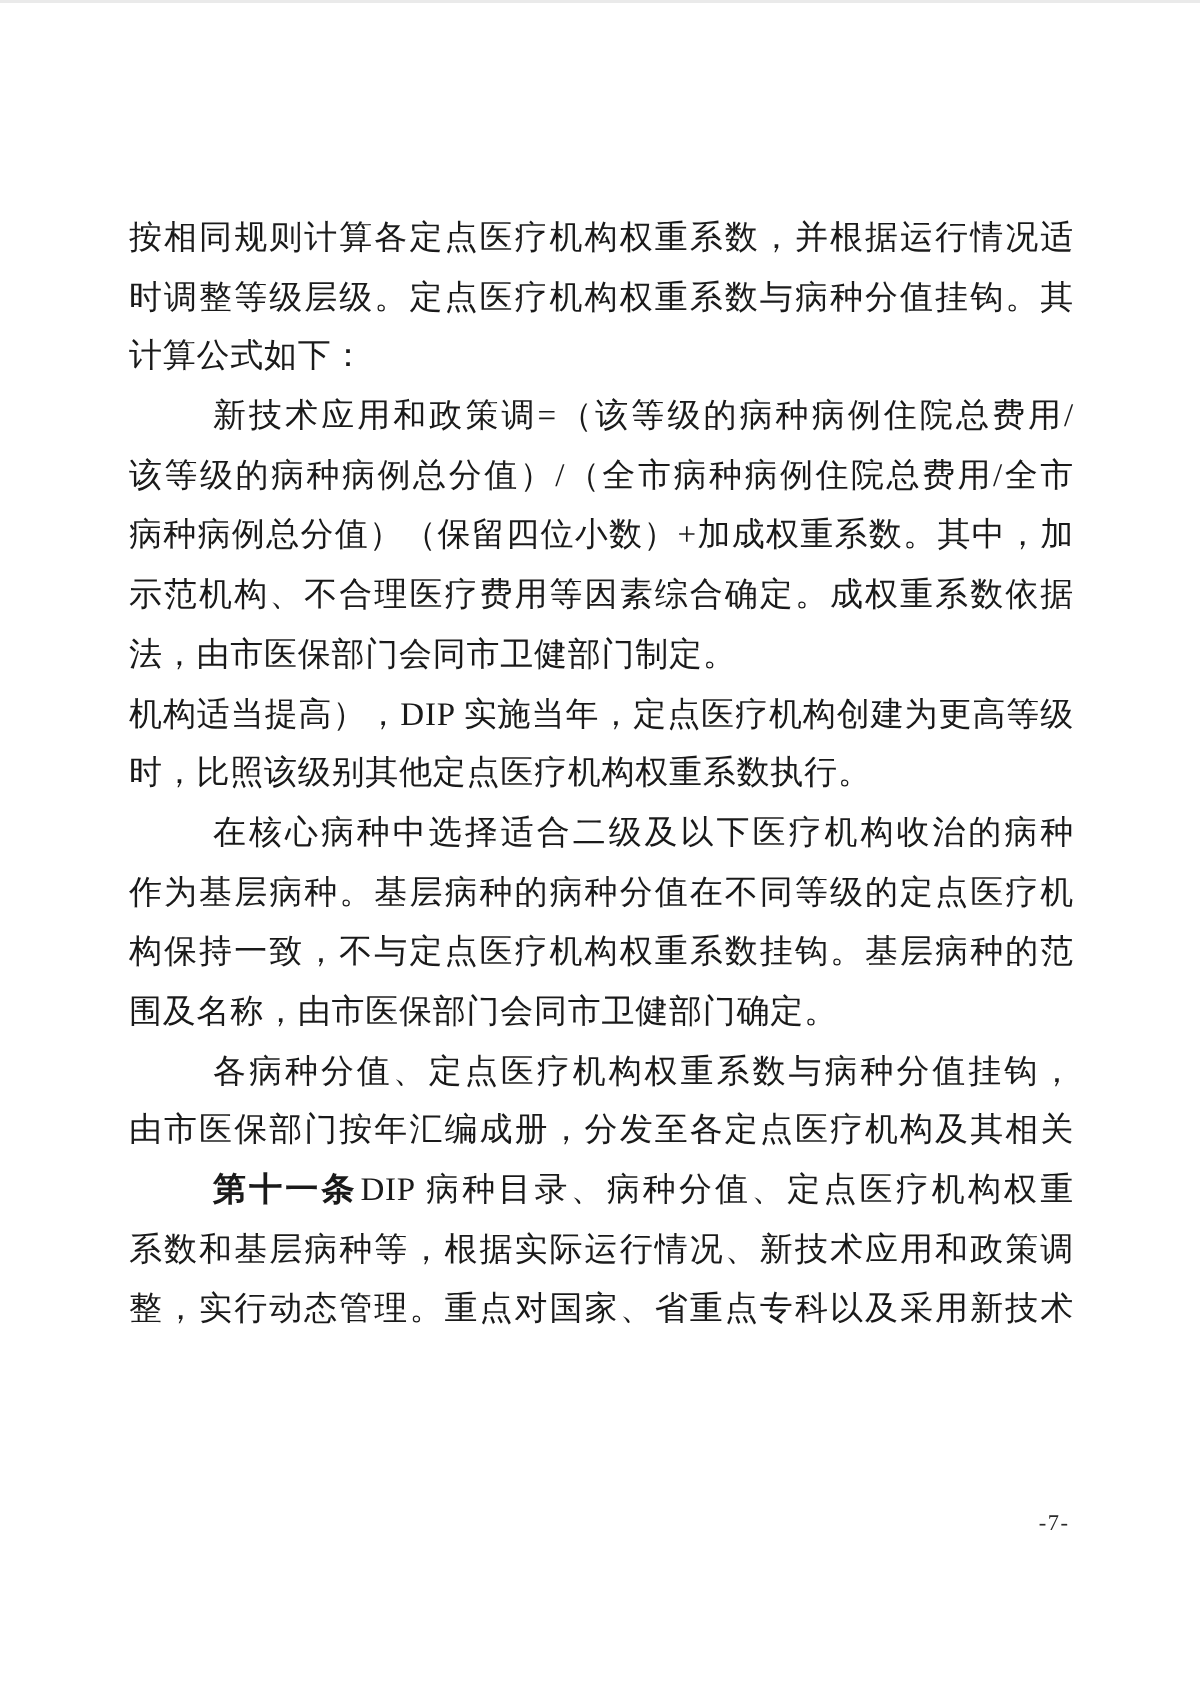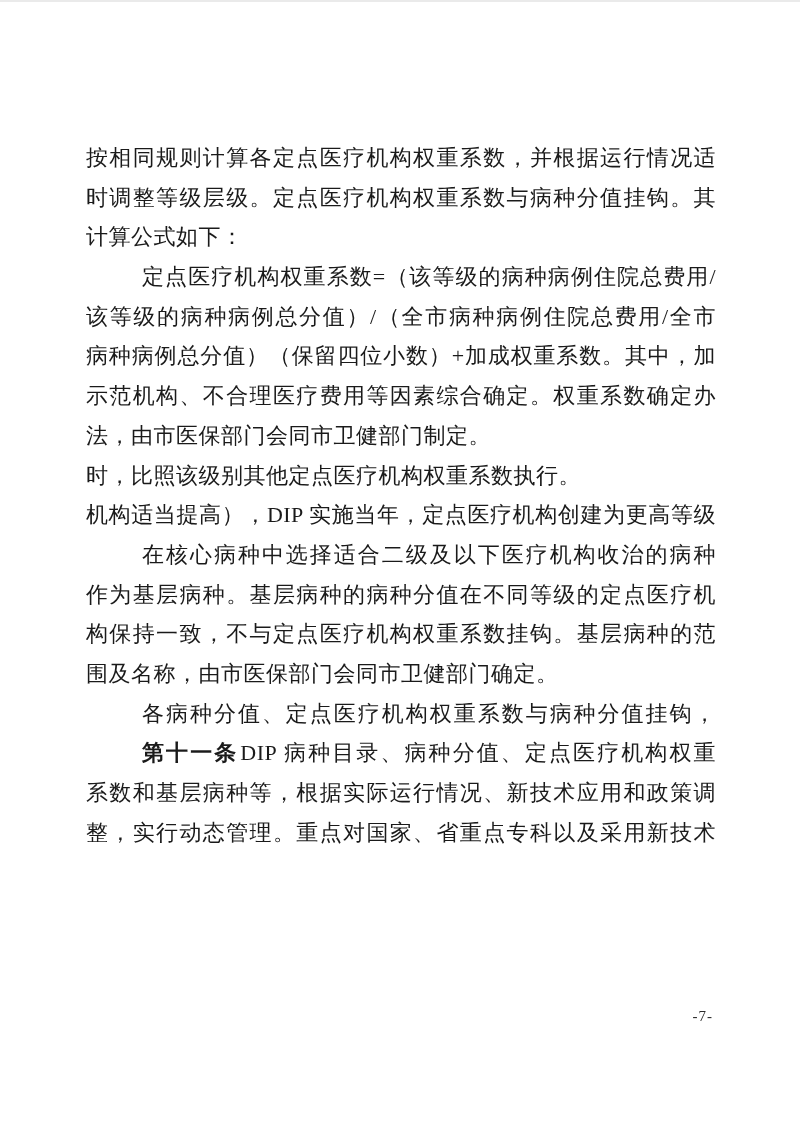--- a/index.html
+++ b/index.html
@@ -48,32 +48,33 @@
 </head>
 <body>
 
 <div class="page">
   <div class="top-edge"></div>
 
   <div class="doc-body">
     <div class="l">按相同规则计算各定点医疗机构权重系数，并根据运行情况适</div>
     <div class="l">时调整等级层级。定点医疗机构权重系数与病种分值挂钩。其</div>
     <div class="l last">计算公式如下：</div>
-    <div class="l ind">定点医疗机构权重系数=（该等级的病种病例住院总费用/</div>
+    <div class="l ind">新技术应用和政策调=（该等级的病种病例住院总费用/</div>
     <div class="l">该等级的病种病例总分值）/（全市病种病例住院总费用/全市</div>
     <div class="l">病种病例总分值）（保留四位小数）+加成权重系数。其中，加</div>
-    <div class="l">示范机构、不合理医疗费用等因素综合确定。权重系数确定办</div>
+    <div class="l">示范机构、不合理医疗费用等因素综合确定。成权重系数依据</div>
     <div class="l last">法，由市医保部门会同市卫健部门制定。</div>
+    <div class="l">机构适当提高），DIP 实施当年，定点医疗机构创建为更高等级</div>
     <div class="l last">时，比照该级别其他定点医疗机构权重系数执行。</div>
-    <div class="l">机构适当提高），DIP 实施当年，定点医疗机构创建为更高等级</div>
     <div class="l ind">在核心病种中选择适合二级及以下医疗机构收治的病种</div>
     <div class="l">作为基层病种。基层病种的病种分值在不同等级的定点医疗机</div>
     <div class="l">构保持一致，不与定点医疗机构权重系数挂钩。基层病种的范</div>
     <div class="l last">围及名称，由市医保部门会同市卫健部门确定。</div>
     <div class="l ind">各病种分值、定点医疗机构权重系数与病种分值挂钩，</div>
+    <div class="l">由市医保部门按年汇编成册，分发至各定点医疗机构及其相关</div>
     <div class="l ind">
       <span class="b">第十一条</span><span>DIP 病种目录、病种分值、定点医疗机构权重</span>
     </div>
     <div class="l">系数和基层病种等，根据实际运行情况、新技术应用和政策调</div>
     <div class="l">整，实行动态管理。重点对国家、省重点专科以及采用新技术</div>
   </div>
 
   <div class="pageno">-7-</div>
 </div>
 

